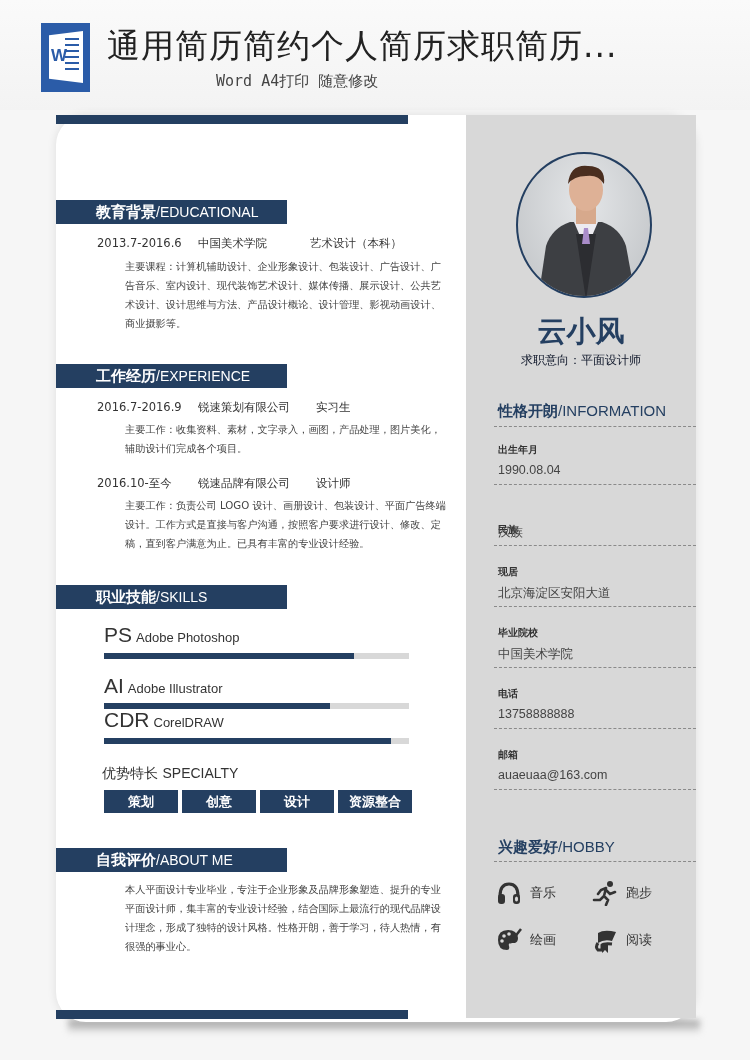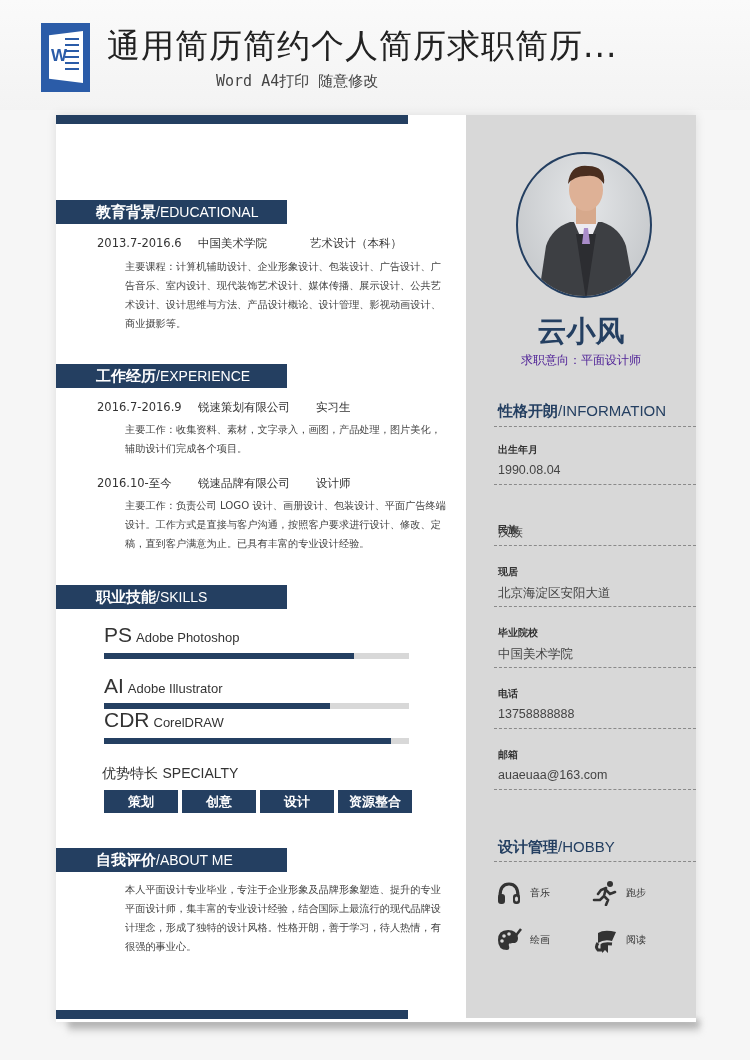--- a/index.html
+++ b/index.html
@@ -11,21 +11,21 @@
   .word-icon { position: absolute; left: 41px; top: 23px; width: 49px; height: 69px; background: #2b5ca8; }
   .word-icon .doc { position: absolute; left: 8px; top: 8px; width: 34px; height: 52px; background: #fff; clip-path: polygon(0 8%, 100% 0, 100% 100%, 0 92%); }
   .word-icon .lines { position: absolute; left: 24px; top: 15px; width: 14px; }
   .word-icon .lines i { display: block; height: 2px; background: #2b5ca8; margin-bottom: 4px; }
   .word-icon .w { position: absolute; left: 10px; top: 23px; font: bold 17px "Liberation Sans", sans-serif; color: #2b5ca8; }
   .hdr-title { position: absolute; left: 107px; top: 24px; font-size: 33px; color: #222; letter-spacing: 1px; font-family: "DejaVu Sans", sans-serif; }
   .hdr-sub { position: absolute; left: 216px; top: 72px; font-size: 15px; color: #444; font-family: "DejaVu Sans Mono", monospace; }
 
   
   .page-shadow { position: absolute; left: 68px; top: 1020px; width: 632px; height: 14px; background: linear-gradient(#9d9d9d, rgba(200,200,200,0)); filter: blur(3px); }
-  .page { position: absolute; left: 56px; top: 115px; width: 640px; height: 907px; background: #fff; box-shadow: 0 0 10px rgba(0,0,0,0.10); }
+  .page { position: absolute; left: 56px; top: 115px; width: 640px; height: 907px; background: #fff; box-shadow: 0 0 10px rgba(0,0,0,0.10); border-radius: 30px; }
   .left { position: absolute; left: 0; top: 0; width: 410px; height: 100%; }
   .right { position: absolute; left: 410px; top: 0; width: 230px; height: 903px; background: #d8d8d8; }
 
   .bar-top { position: absolute; left: 0; top: 0; width: 352px; height: 9px; background: #243f61; }
   .bar-bottom { position: absolute; left: 0; top: 895px; width: 352px; height: 9px; background: #243f61; }
 
   .sec-h { position: absolute; left: 0; width: 231px; height: 24px; background: #243f61; color: #fff; padding-left: 40px; line-height: 24px; font-size: 14px; white-space: nowrap; }
   .sec-h b { font-weight: bold; font-size: 15px; }
   .sec-h span { font-family: "Liberation Sans", sans-serif; font-size: 14px; }
 
@@ -40,28 +40,28 @@
   .fill { height: 6px; background: #243f61; }
 
   .spec-label { position: absolute; left: 46px; top: 650px; font-size: 14px; color: #333; }
   .spec-label .en { font-family: "Liberation Sans", sans-serif; }
   .tags { position: absolute; left: 48px; top: 675px; display: flex; gap: 4px; }
   .tag { width: 74px; height: 23px; background: #243f61; color: #fff; font-weight: bold; font-size: 13px; text-align: center; line-height: 23px; }
 
   
   .photo { position: absolute; left: 50px; top: 37px; width: 136px; height: 146px; border-radius: 50%; border: 2px solid #243f61; overflow: hidden; background: radial-gradient(ellipse at 50% 35%, #e4e6e8, #bfc2c5); }
   .name-big { position: absolute; left: 0; width: 230px; top: 197px; text-align: center; font-size: 29px; font-weight: bold; color: #243f61; }
-  .intent { position: absolute; left: 0; width: 230px; top: 237px; text-align: center; font-size: 12px; color: #4c1d95; }
+  .intent { position: absolute; left: 0; width: 230px; top: 237px; text-align: center; font-size: 12px; color: #0f172a; }
   .r-sec-h { position: absolute; left: 32px; font-size: 15px; color: #243f61; white-space: nowrap; }
   .r-sec-h b { font-weight: bold; }
   .r-sec-h span { font-family: "Liberation Sans", sans-serif; }
   .dash { position: absolute; left: 28px; width: 202px; border-top: 1px dashed #8a8a8a; }
   .info-k { position: absolute; left: 32px; font-size: 10px; font-weight: bold; color: #333; }
   .info-v { position: absolute; left: 32px; font-size: 12.5px; color: #444; font-family: "Liberation Sans", sans-serif; }
-  .hobby { position: absolute; display: flex; align-items: center; gap: 8px; font-size: 10px; color: #333; }
+  .hobby { position: absolute; display: flex; align-items: center; gap: 8px; font-size: 13px; color: #333; }
   .hobby svg { width: 26px; height: 26px; }
 </style>
 </head>
 <body>
 
 <div class="hdr">
   <div class="word-icon">
     <div class="doc"></div>
     <div class="lines">
         <i></i>
@@ -174,21 +174,21 @@
     <div class="dash" style="top:552px"></div>
 
     <div class="info-k" style="top:572px">电话</div>
     <div class="info-v" style="top:592px">13758888888</div>
     <div class="dash" style="top:613px"></div>
 
     <div class="info-k" style="top:633px">邮箱</div>
     <div class="info-v" style="top:653px">auaeuaa@163.com</div>
     <div class="dash" style="top:674px"></div>
 
-    <div class="r-sec-h" style="top:723px"><b>设计管理</b><span>/HOBBY</span></div>
+    <div class="r-sec-h" style="top:723px"><b>兴趣爱好</b><span>/HOBBY</span></div>
     <div class="dash" style="top:746px"></div>
 
     <div class="hobby" style="left:30px;top:765px">
       <svg viewBox="0 0 26 26">
           <path d="M4 16 Q4 4 13 4 Q22 4 22 16" fill="none" stroke="#333" stroke-width="3"></path>
           <rect x="2" y="14" width="7" height="10" rx="3" fill="#333"></rect>
           <rect x="17" y="14" width="7" height="10" rx="3" fill="#333"></rect>
           <ellipse cx="20.5" cy="19" rx="1.6" ry="2.5" fill="#d8d8d8"></ellipse>
         </svg>
       <span>音乐</span>

